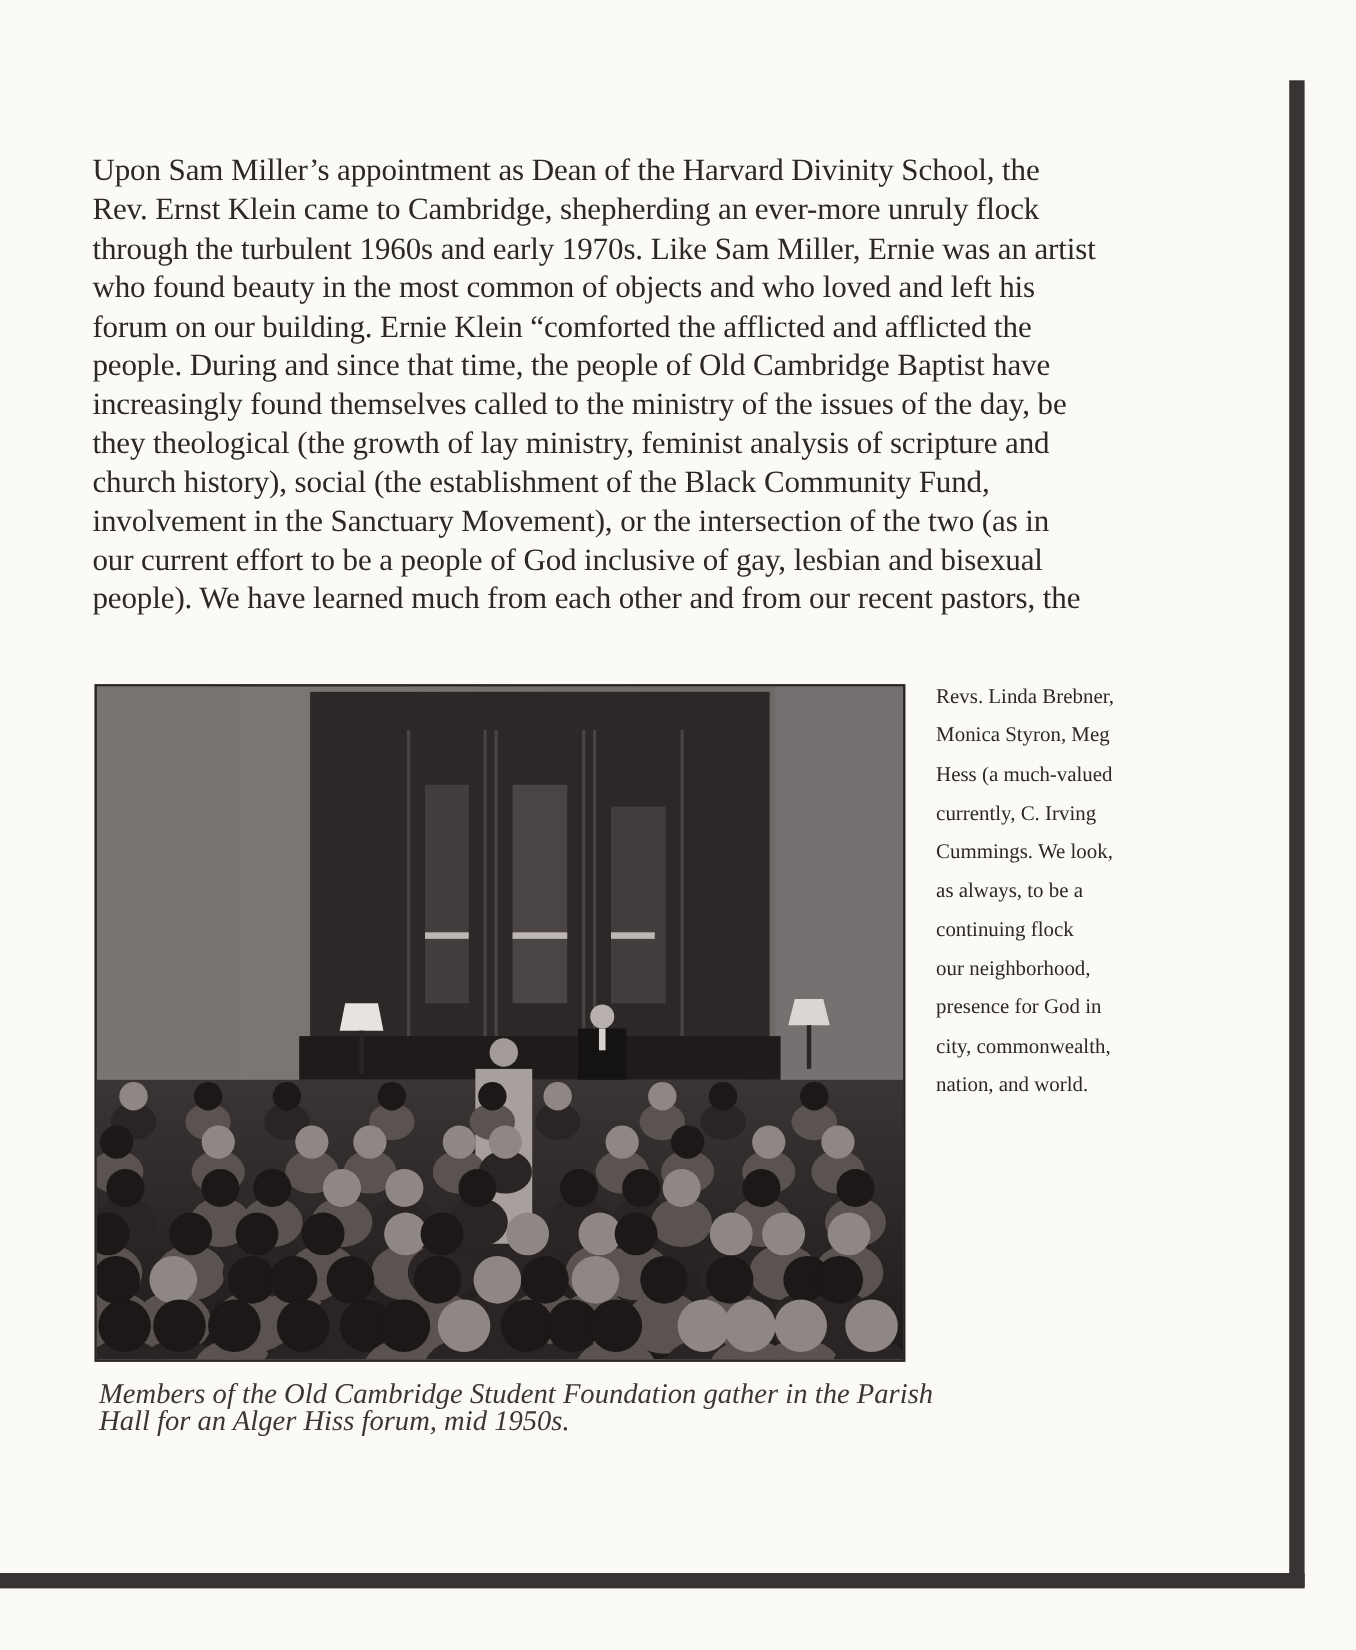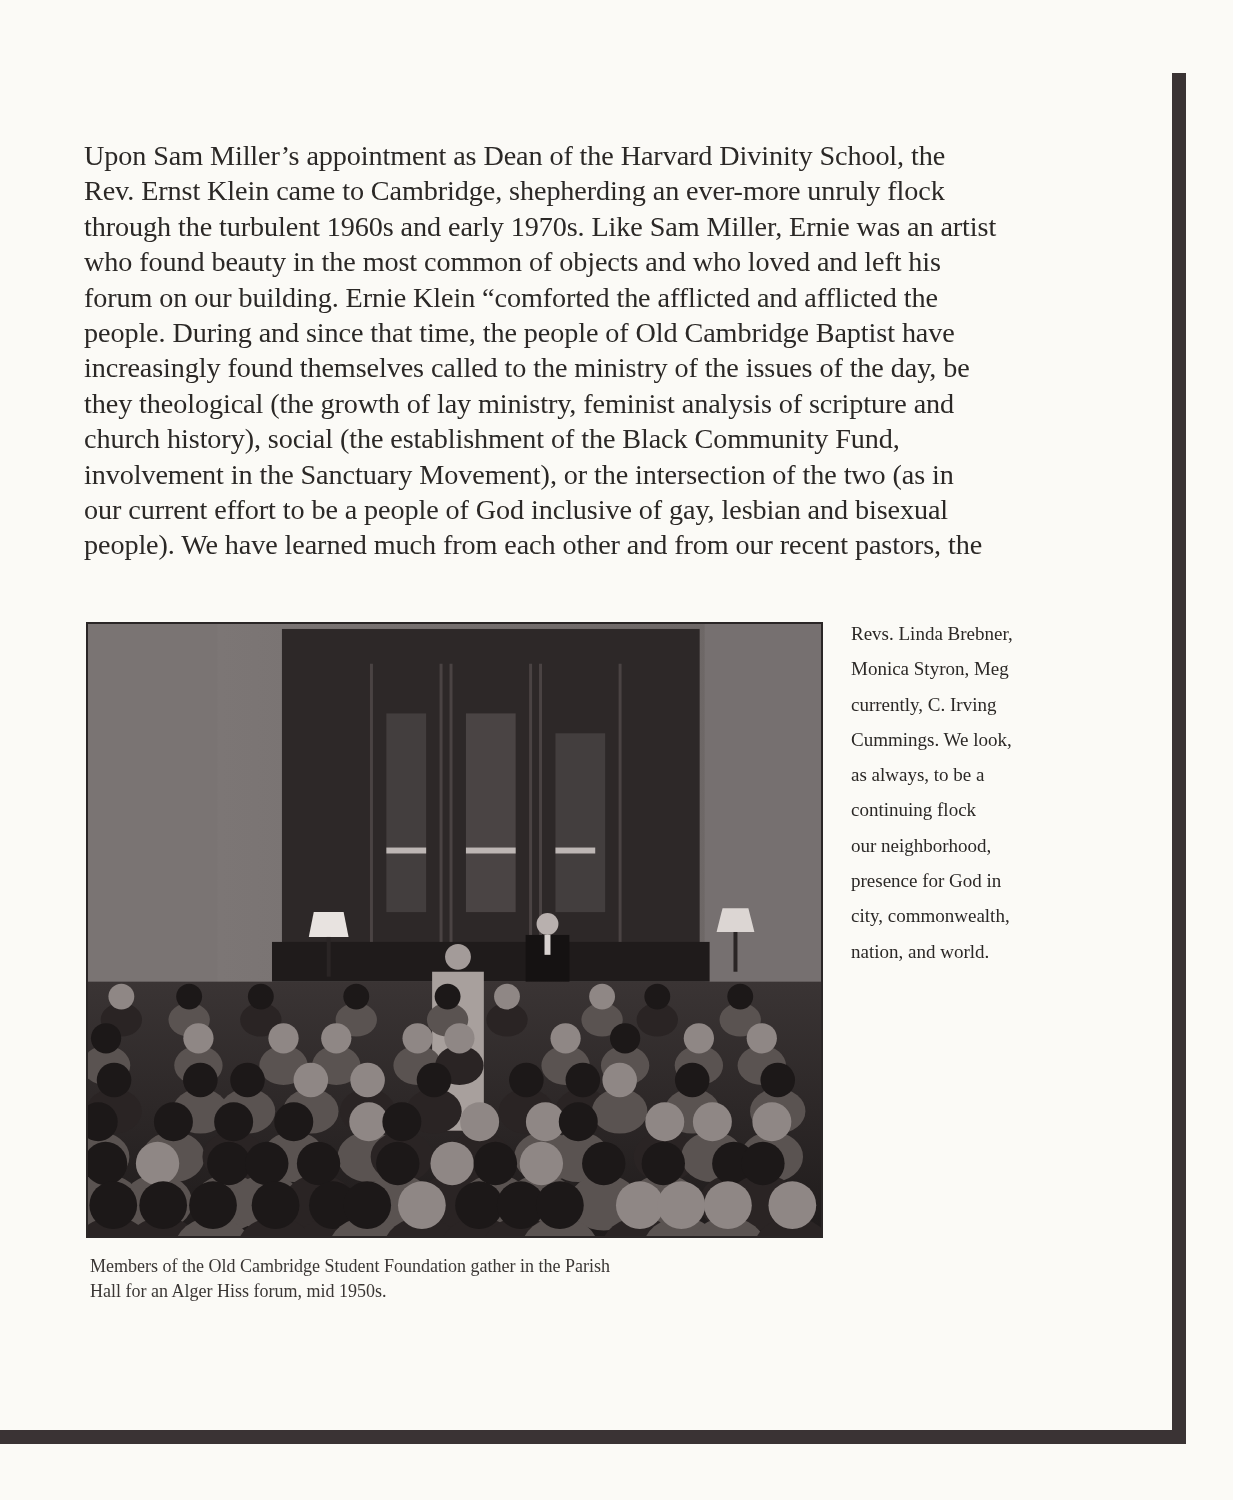--- a/index.html
+++ b/index.html
@@ -38,21 +38,22 @@
     width: 737px; height: 616px;
     border: 2px solid #2a2626;
     box-sizing: border-box;
     overflow: hidden;
     background: #6c6767;
   }
   .photo svg { display: block; width: 100%; height: 100%; }
   .caption {
     position: absolute; left: 90px; top: 1254px;
     width: 720px;
-    font-size: 18px; line-height: 25px;
+    font-style: italic;
+    font-size: 26px; line-height: 25px;
     color: #3a3634;
   }
   .caption .ln { display: block; white-space: nowrap; }
 </style>
 </head>
 <body>
 
 <div class="right-rule"></div>
 <div class="bottom-rule"></div>
 
@@ -67,20 +68,21 @@
   <span class="ln">they theological (the growth of lay ministry, feminist analysis of scripture and</span>
   <span class="ln">church history), social (the establishment of the Black Community Fund,</span>
   <span class="ln">involvement in the Sanctuary Movement), or the intersection of the two (as in</span>
   <span class="ln">our current effort to be a people of God inclusive of gay, lesbian and bisexual</span>
   <span class="ln">people). We have learned much from each other and from our recent pastors, the</span>
 </div>
 
 <div class="side-text">
   <span class="ln">Revs. Linda Brebner,</span>
   <span class="ln">Monica Styron, Meg</span>
+  <span class="ln">Hess (a much-valued</span>
   <span class="ln">currently, C. Irving</span>
   <span class="ln">Cummings. We look,</span>
   <span class="ln">as always, to be a</span>
   <span class="ln">continuing flock</span>
   <span class="ln">our neighborhood,</span>
   <span class="ln">presence for God in</span>
   <span class="ln">city, commonwealth,</span>
   <span class="ln">nation, and world.</span>
 </div>
 

